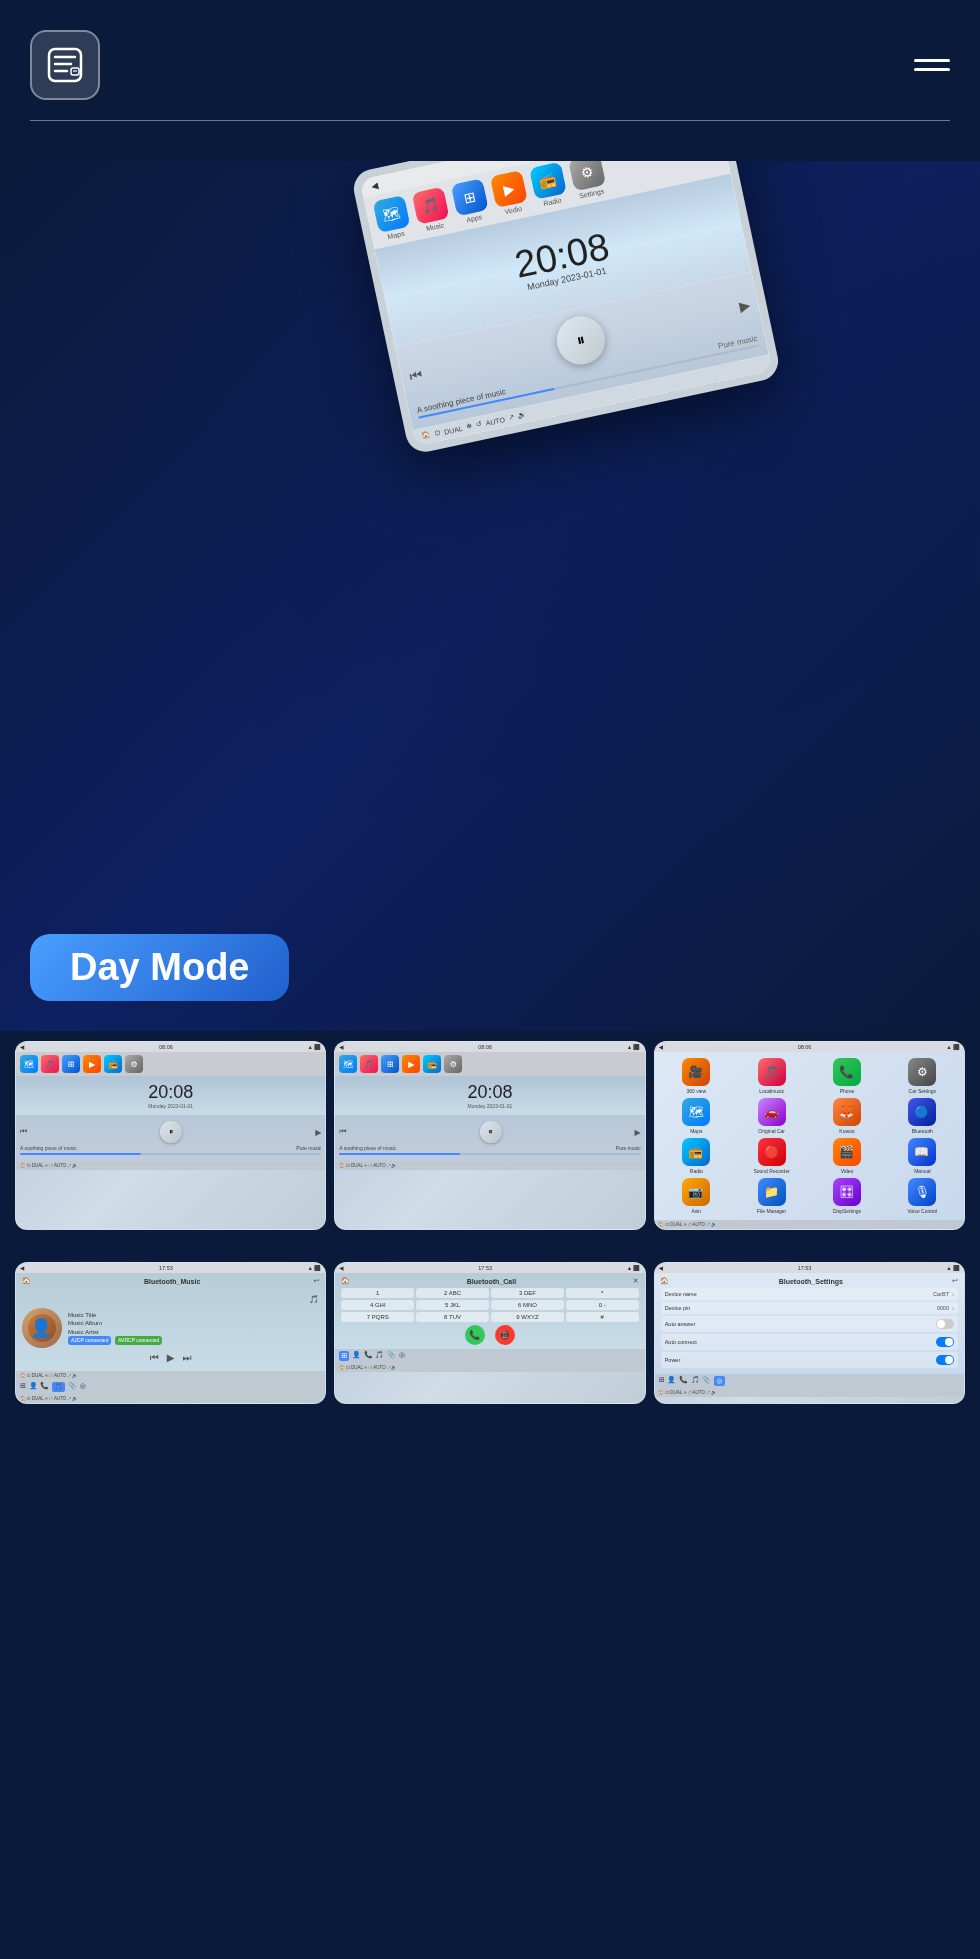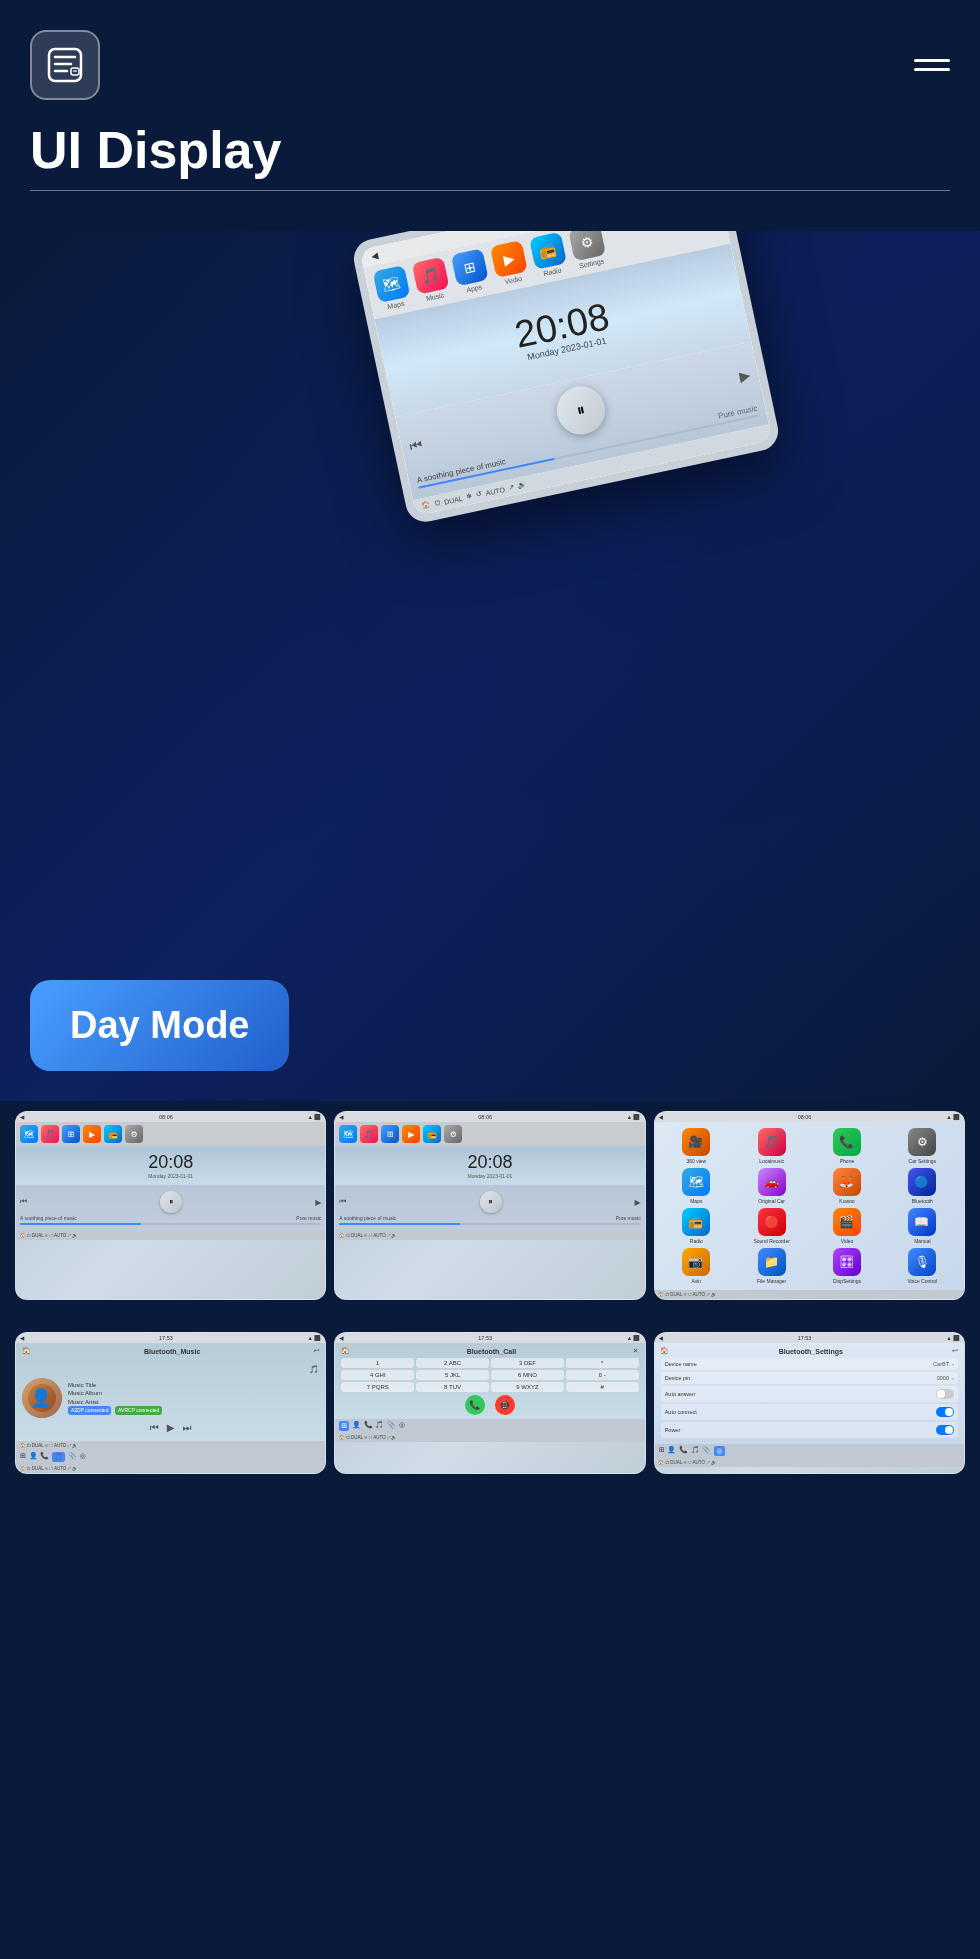--- a/index.html
+++ b/index.html
@@ -78,21 +78,21 @@
       overflow: hidden;
     }
     .day-mode-badge {
       position: absolute;
       bottom: 30px;
       left: 30px;
       background: linear-gradient(135deg, #4a9eff, #2060cc);
       color: white;
       font-size: 38px;
       font-weight: 900;
-      padding: 24px 40px;
+      padding: 12px 40px;
       border-radius: 20px;
       z-index: 20;
     }
 
     
     .main-device {
       position: absolute;
       top: -30px;
       left: 50%;
       transform: translateX(-30%) rotate(-12deg);
@@ -529,21 +529,20 @@
         <line x1="10" y1="26" x2="22" y2="26" stroke="white" stroke-width="2.5" stroke-linecap="round"></line>
         <rect x="26" y="23" width="8" height="7" rx="2" fill="none" stroke="white" stroke-width="1.5"></rect>
         <line x1="28" y1="26" x2="32" y2="26" stroke="white" stroke-width="1.2"></line>
       </svg>
     </div>
     <div class="hamburger-icon">
       <span></span>
       <span></span>
     </div>
   </div>
-  <div class="page-title">UI Display</div>
   <div class="header-divider"></div>
 </div>
 
 <div class="day-mode-section">
   <div class="bg-overlay"></div>
 
   <div class="main-device">
     <div class="device-screen">
 
       <div class="device-status-bar">

